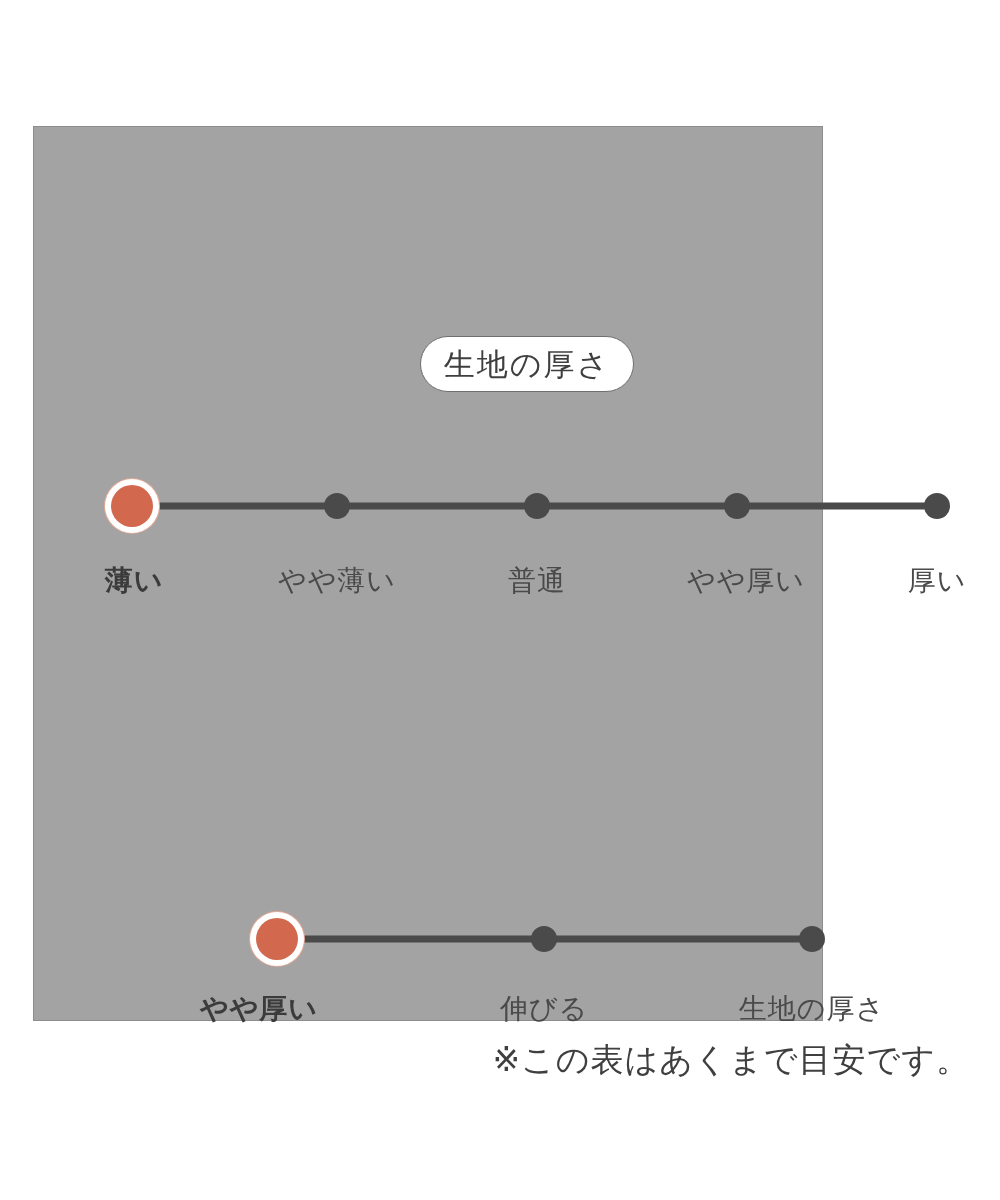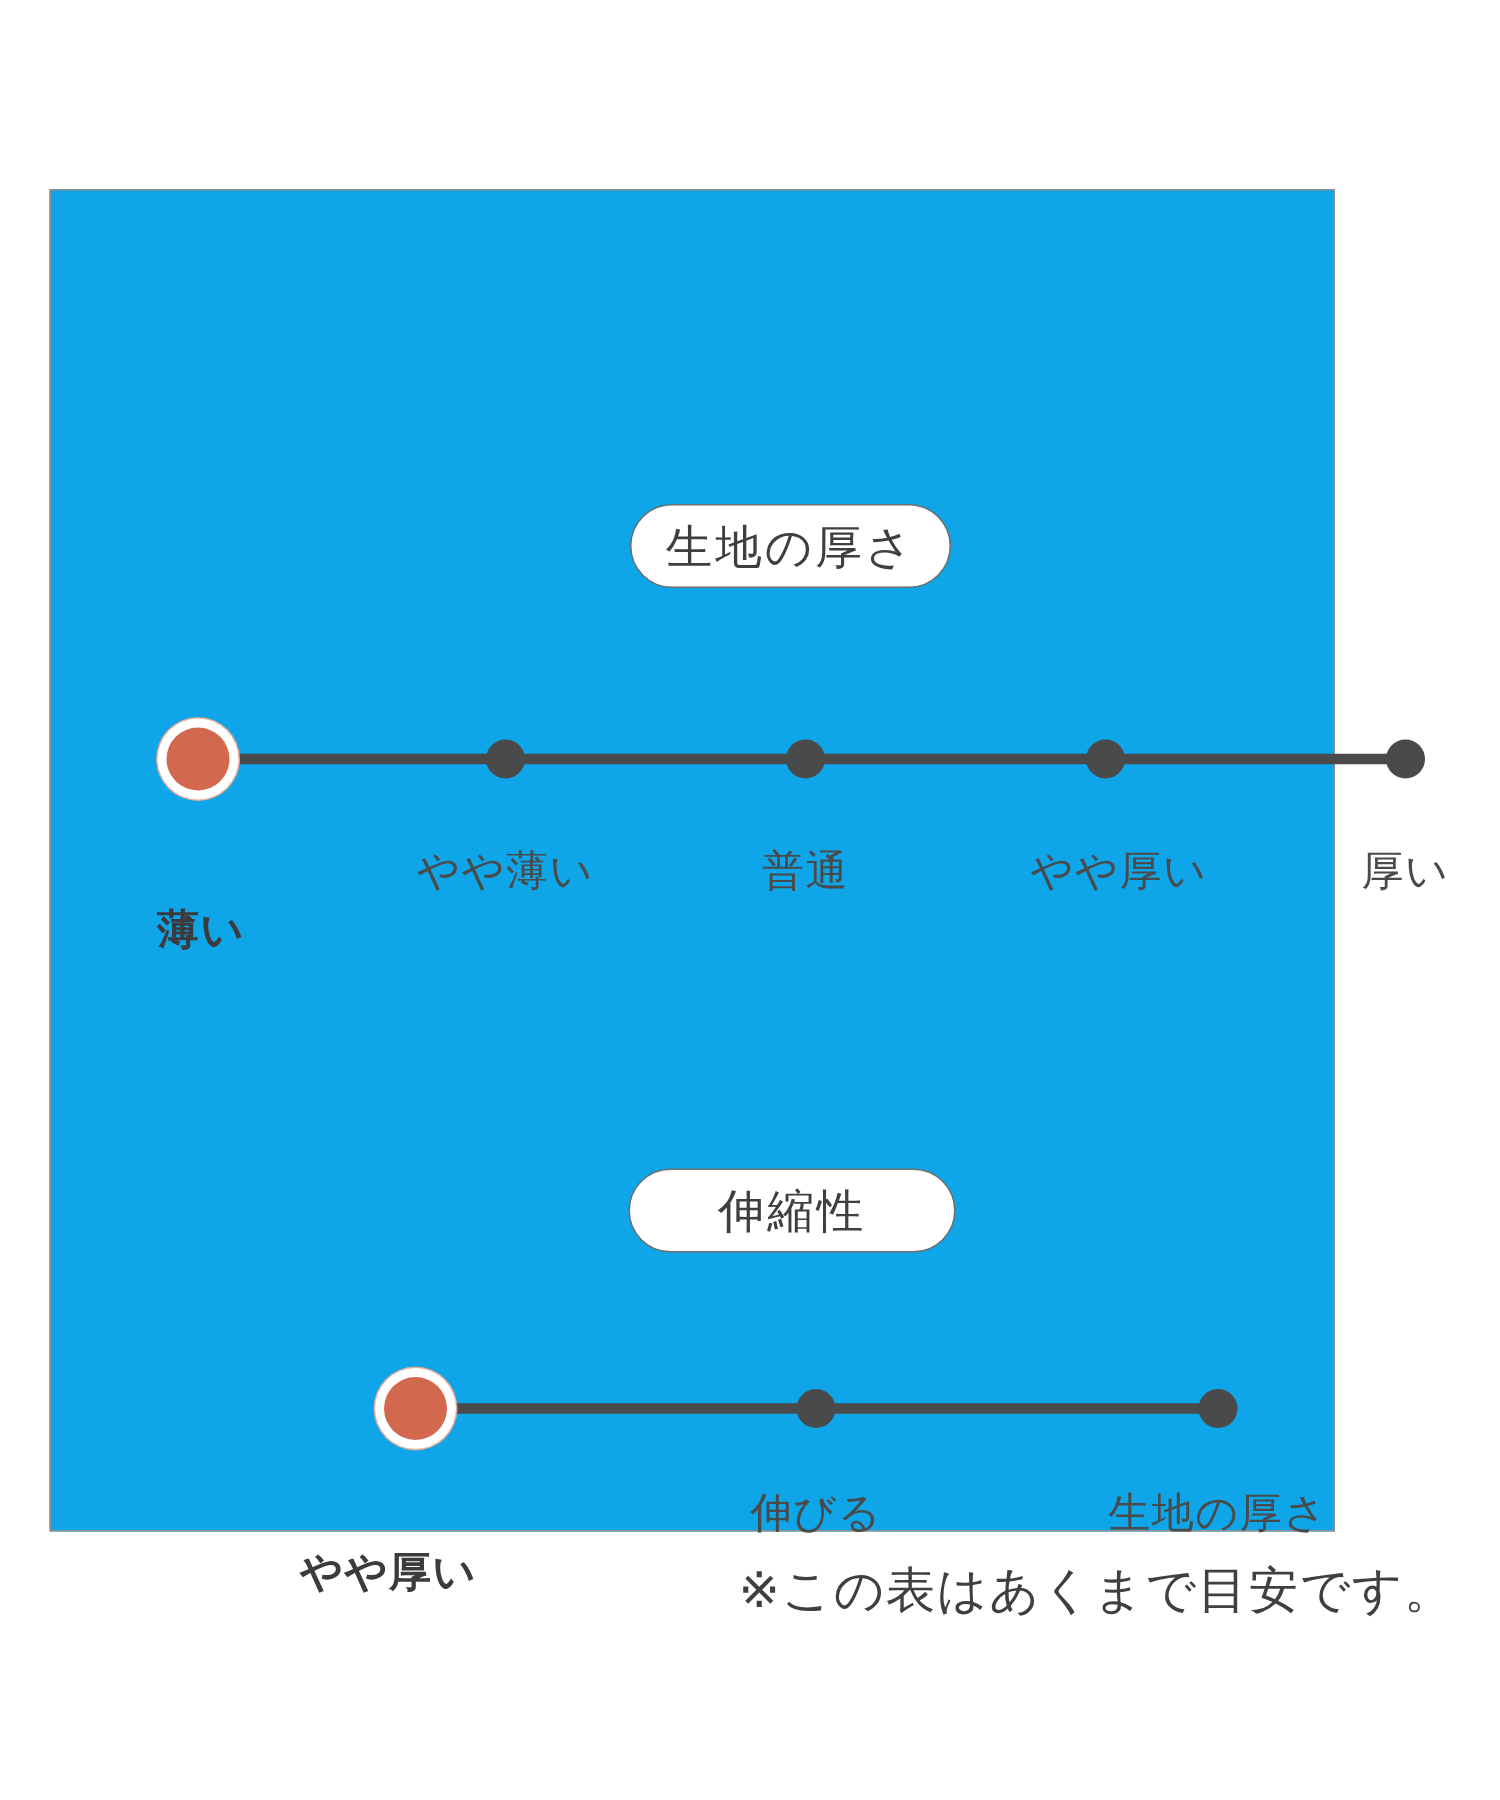--- a/index.html
+++ b/index.html
@@ -13,25 +13,25 @@
     position: relative;
     font-family: "Liberation Sans", "DejaVu Sans", sans-serif;
     overflow: hidden;
   }
 
   
   .frame {
     position: absolute;
     left: 33px;
     top: 126px;
-    width: 857px;
+    width: 790px;
     height: 895px;
     border: 1px solid #8d8d8d;
     box-sizing: border-box;
-    background: #0ea5e9;
+    background: #a3a3a3;
   }
 
   
   .badge {
     position: absolute;
     height: 56px;
     border: 1.6px solid #6e6e6e;
     border-radius: 28px;
     box-sizing: border-box;
     display: flex;
@@ -85,21 +85,20 @@
     font-size: 28px;
     color: #4a4a4a;
     white-space: nowrap;
     transform: translateX(-50%);
     letter-spacing: 1px;
     line-height: 1;
   }
   .tick-label.selected {
     font-weight: bold;
     color: #3b3b3b;
-    margin-top: 39px;
   }
 
   
   #scale-thickness { left: 0px; top: 349px; width: 1000px; }
   #scale-thickness .track { left: 98px; width: 805px; }
   #labels-thickness { position: absolute; left: 0; top: 440px; width: 1000px; height: 40px; }
 
   
   #scale-stretch { left: 0px; top: 782px; width: 1000px; }
   #scale-stretch .track { left: 243px; width: 535px; }
@@ -136,23 +135,20 @@
   </div>
 
   <div id="labels-thickness">
     <span class="tick-label selected" style="left:100px">薄い</span>
     <span class="tick-label" style="left:303px">やや薄い</span>
     <span class="tick-label" style="left:503px">普通</span>
     <span class="tick-label" style="left:712px">やや厚い</span>
     <span class="tick-label" style="left:903px">厚い</span>
   </div>
 
-  <div class="badge" id="badge-stretch">
-    <span class="badge-label">伸縮性</span>
-  </div>
 
   <div class="scale" id="scale-stretch">
     <div class="track"></div>
     <div class="dot selected" style="left:243px"></div>
     <div class="dot" style="left:510px"></div>
     <div class="dot" style="left:778px"></div>
   </div>
 
   <div id="labels-stretch">
     <span class="tick-label selected" style="left:225px">やや厚い</span>

